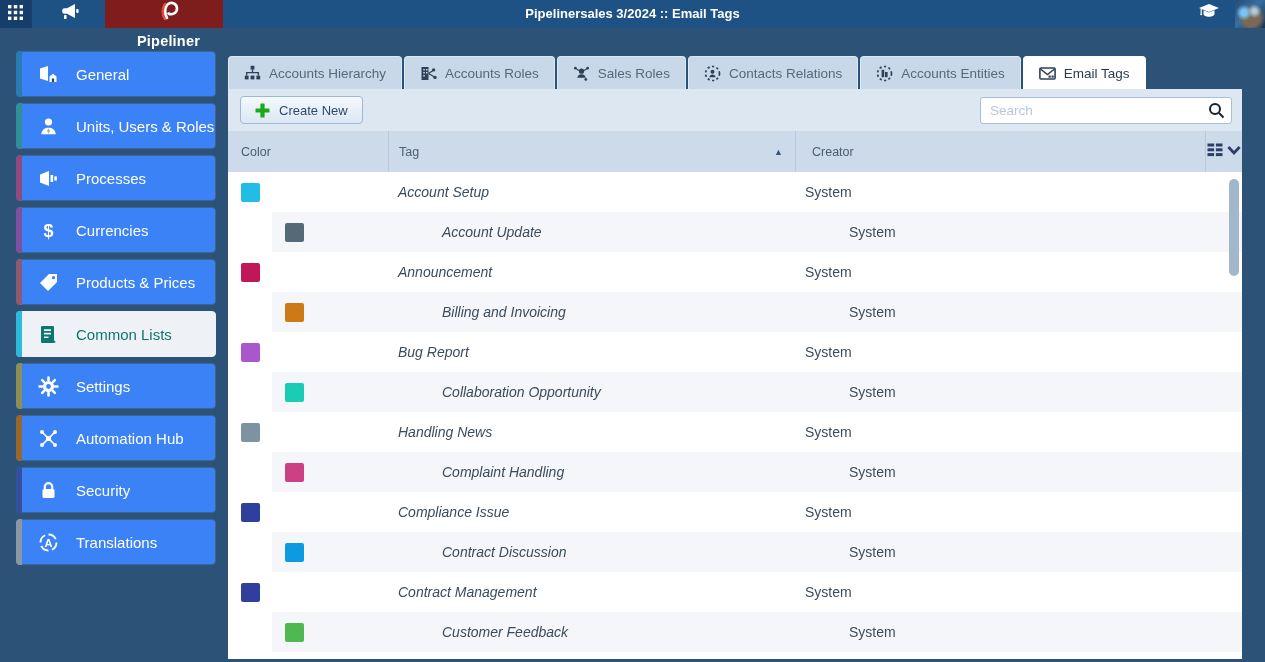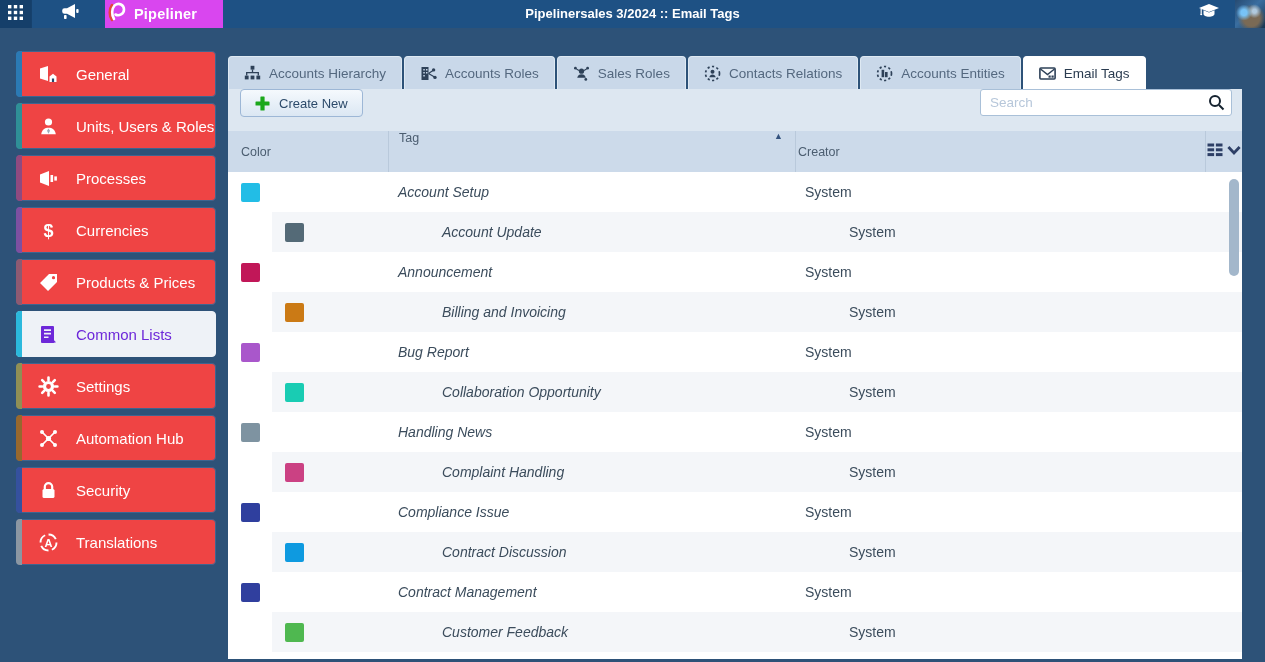--- a/index.html
+++ b/index.html
@@ -3,64 +3,64 @@
 <meta charset="utf-8">
 <style>
   * { margin:0; padding:0; box-sizing:border-box; }
   html,body { width:1265px; height:662px; overflow:hidden; }
   body { position:relative; background:#2d5278; font-family:"Liberation Sans", sans-serif; }
 
   
   .topbar { position:absolute; top:0; left:0; right:0; height:28px; background:#1e5184; display:flex; align-items:stretch; z-index:5; }
   .apps-btn { width:31px; background:#153f6a; display:flex; align-items:center; justify-content:center; cursor:pointer; }
   .mega-btn { width:74px; display:flex; align-items:center; justify-content:center; cursor:pointer; border-left:1px solid #16416d; }
-  .logo-seg { width:118px; background:#d946ef; display:flex; align-items:center; gap:7px; cursor:pointer; }
+  .logo-seg { width:118px; background:#7f1d1d; display:flex; align-items:center; gap:7px; padding-left:9px; cursor:pointer;flex-direction:column; }
   .brand-label { color:#fff; font-size:14.5px; font-weight:bold; letter-spacing:.2px; }
   .topbar-title { position:absolute; left:0; right:0; top:0; height:28px; line-height:28px; text-align:center; color:#fff; font-size:13px; font-weight:600; pointer-events:none; }
   .topbar-right { margin-left:auto; display:flex; align-items:stretch; }
   .academy-btn { width:52px; display:flex; align-items:center; justify-content:center; cursor:pointer; }
   .avatar { width:30px; height:28px; cursor:pointer;
     background:
       radial-gradient(circle at 30% 45%, rgba(120,200,255,.95) 0 3px, rgba(120,200,255,0) 8px),
       radial-gradient(circle at 65% 40%, rgba(190,225,255,.8) 0 2px, rgba(190,225,255,0) 7px),
       radial-gradient(circle at 55% 65%, #7a6a55 0 8px, rgba(122,106,85,0) 14px),
       linear-gradient(135deg, #274b72 0%, #3a6ea0 45%, #18344f 100%); }
 
   
   .sidebar { position:absolute; left:16px; top:51px; width:200px; }
-  .side-item { position:relative; height:46px; margin-bottom:6px; background:#ef4444; border:1px solid #3f648f; border-radius:4px; display:flex; align-items:center; padding-left:21px; gap:17px; color:#fff; cursor:pointer; }
-  .side-item.selected { background:#eef2f7; border-color:#eef2f7; color:#6d28d9; }
+  .side-item { position:relative; height:46px; margin-bottom:6px; background:#3b82f6; border:1px solid #3f648f; border-radius:4px; display:flex; align-items:center; padding-left:21px; gap:17px; color:#fff; cursor:pointer; }
+  .side-item.selected { background:#eef2f7; border-color:#eef2f7; color:#0f766e; }
   .side-accent { position:absolute; left:-1px; top:-1px; bottom:-1px; width:6px; border-radius:4px 0 0 4px; }
   .side-icon { width:21px; height:21px; display:flex; align-items:center; justify-content:center; flex:none; }
   .side-icon svg { width:21px; height:21px; }
   .side-label { font-size:15px; white-space:nowrap; }
 
   
   .content { position:absolute; left:228px; top:56px; width:1014px; height:592px; }
   .tabstrip { height:33px; display:flex; gap:2px; align-items:stretch; }
   .tab { display:flex; align-items:center; gap:8px; padding:0 15px; background:#c9d8e9; border:1px solid #dee9f3; border-bottom:none; border-radius:4px 4px 0 0; color:#54687f; font-size:13.5px; cursor:pointer; white-space:nowrap; }
   .tab .tab-icon { width:17px; height:17px; color:#2e4158; display:flex; align-items:center; justify-content:center; }
   .tab .tab-icon svg { width:17px; height:17px; }
   .tab.active { background:#fff; border-color:#fff; color:#2b3c50; }
 
-  .toolbar { height:42px; background:#dde7f1; display:flex; align-items:flex-start; justify-content:space-between; padding:0 10px 0 12px; }
+  .toolbar { height:42px; background:#dde7f1; display:flex; align-items:center; justify-content:space-between; padding:0 10px 0 12px; }
   .create-btn { height:28px; display:flex; align-items:center; gap:9px; padding:0 14px; background:linear-gradient(#f5f9fd,#dbe7f3); border:1px solid #9db7d6; border-radius:4px; font-size:13px; color:#2c4a6a; cursor:pointer; font-family:inherit; }
   .plus-icon { width:15px; height:15px; color:#1ca81c; display:flex; }
   .plus-icon svg { width:15px; height:15px; }
   .search-wrap { position:relative; width:252px; height:27px; }
   .search-input { width:100%; height:100%; border:1px solid #a9c0d8; border-radius:3px; background:#fff; padding:0 30px 0 9px; font-size:13.5px; color:#33475c; font-family:inherit; outline:none; }
   .search-input::placeholder { color:#b7c7da; }
   .search-icon { position:absolute; right:7px; top:5px; width:17px; height:17px; color:#15222f; cursor:pointer; }
   .search-icon svg { width:17px; height:17px; }
 
   .grid-header { height:41px; background:#ccdaea; display:flex; align-items:center; font-size:12.5px; color:#4b5d70; }
   .col-color { width:160px; padding-left:13px; }
-  .col-tag { width:407px; height:100%; display:flex; justify-content:space-between; border-left:1px solid #b9c9db; padding:0 12px 0 10px; cursor:pointer; }
+  .col-tag { width:407px; height:100%; display:flex; align-items:center; justify-content:space-between; border-left:1px solid #b9c9db; padding:0 12px 0 10px; cursor:pointer; }
   .sort-arrow { font-size:9px; color:#33527e; }
-  .col-creator { flex:1; height:100%; display:flex; align-items:center; border-left:1px solid #b9c9db; padding-left:2px; cursor:pointer; }
+  .col-creator { flex:1; height:100%; display:flex; align-items:center; border-left:1px solid #b9c9db; padding-left:16px; cursor:pointer; }
   .col-opts { width:37px; height:100%; display:flex; align-items:center; justify-content:center; gap:3px; border-left:1px solid #b9c9db; color:#2d3f66; cursor:pointer; }
   .col-opts svg { width:16px; height:16px; }
   .chev { width:9px; height:9px; }
 
   .grid-body { position:relative; background:#fff; height:487px; overflow:hidden; }
   .grid-row { height:40px; display:flex; align-items:center; font-size:14px; color:#3b4c5c; cursor:pointer; background:#fff; }
   .grid-row.alt { background:#f4f6f9;margin-left:44px; }
   .cell-color { width:160px; padding-left:13px; display:flex; align-items:center; }
   .swatch { width:19px; height:19px; border-radius:2px; }
   .cell-tag { width:407px; padding-left:10px;font-style:italic; }

